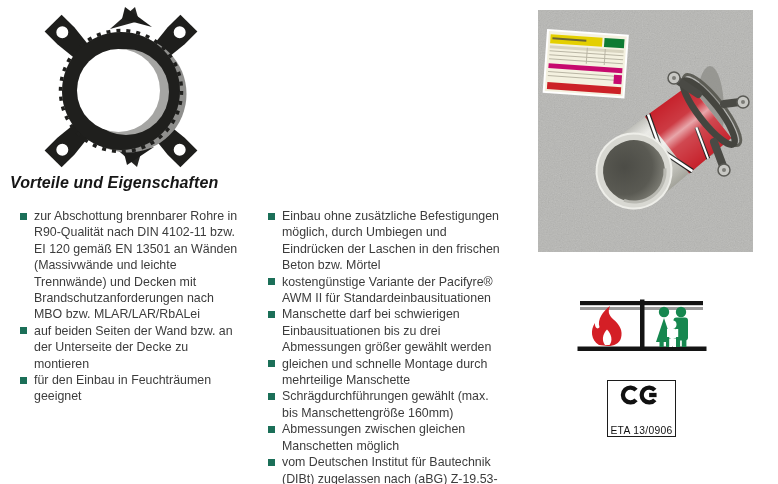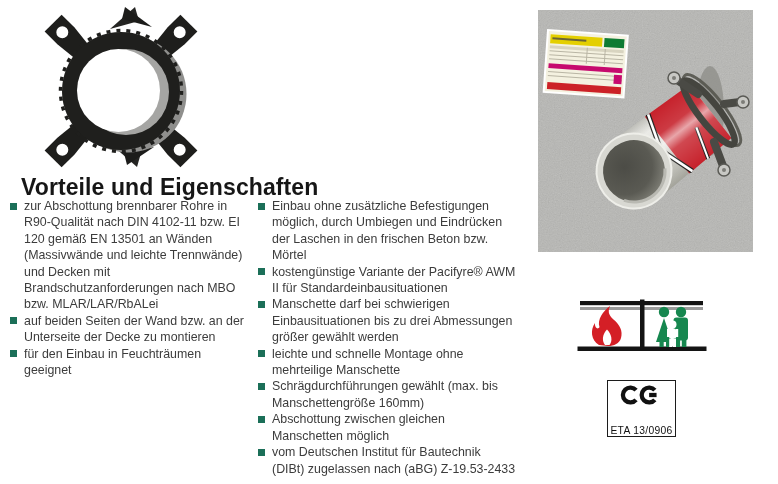--- a/index.html
+++ b/index.html
@@ -6,25 +6,25 @@
   body{
     width:778px;height:484px;position:relative;overflow:hidden;
     background:#ffffff;
     font-family:"Liberation Sans", sans-serif;
     color:#3a3a3a;
   }
   .abs{position:absolute;}
 
   
   .page-title{
-    left:21px;top:174px;width:400px;
-    font-size:23px;font-weight:bold;color:#161616;letter-spacing:.1px;
+    left:10px;top:174px;width:400px;
+    font-size:16px;font-weight:bold;color:#161616;letter-spacing:.1px;font-style:italic;
   }
   .feature-col{top:196px;font-size:12.4px;line-height:16.4px;color:#3c3c3c;}
-  .feature-col ul{list-style:none;margin:2px;padding:0;}
+  .feature-col ul{list-style:none;margin:12px;padding:0;}
   .feature-col li{position:relative;padding-left:14px;margin:0;}
   .feature-col li::before{
     content:"";position:absolute;left:0;top:4.5px;width:7px;height:7px;
     background:#1b6f58;
   }
   #col-left{left:8px;width:245px;}
   #col-right{left:256px;width:262px;}
 
   
   #collar-figure{left:38px;top:0px;width:212px;height:172px;}
@@ -88,23 +88,23 @@
     <li>auf beiden Seiten der Wand bzw. an der Unterseite der Decke zu montieren</li>
     <li>für den Einbau in Feuchträumen geeignet</li>
   </ul>
 </div>
 
 <div class="abs feature-col" id="col-right">
   <ul>
     <li>Einbau ohne zusätzliche Befestigungen möglich, durch Umbiegen und Eindrücken der Laschen in den frischen Beton bzw. Mörtel</li>
     <li>kostengünstige Variante der Pacifyre® AWM II für Standardeinbausituationen</li>
     <li>Manschette darf bei schwierigen Einbausituationen bis zu drei Abmessungen größer gewählt werden</li>
-    <li>leichte und schnelle Montage ohne mehrteilige Manschette</li>
+    <li>gleichen und schnelle Montage durch mehrteilige Manschette</li>
     <li>Schrägdurchführungen gewählt (max. bis Manschettengröße 160mm)</li>
-    <li>Abschottung zwischen gleichen Manschetten möglich</li>
+    <li>Abmessungen zwischen gleichen Manschetten möglich</li>
     <li>vom Deutschen Institut für Bautechnik (DIBt) zugelassen nach (aBG) Z-19.53-2433</li>
   </ul>
 </div>
 
 <div class="abs" id="photo-figure">
   <svg width="215" height="242" viewBox="0 0 215 242">
     <defs>
       <filter id="speckle" x="0" y="0" width="100%" height="100%">
         <feTurbulence type="fractalNoise" baseFrequency="0.85" numOctaves="2" stitchTiles="stitch"></feTurbulence>
         <feColorMatrix type="saturate" values="0"></feColorMatrix>

